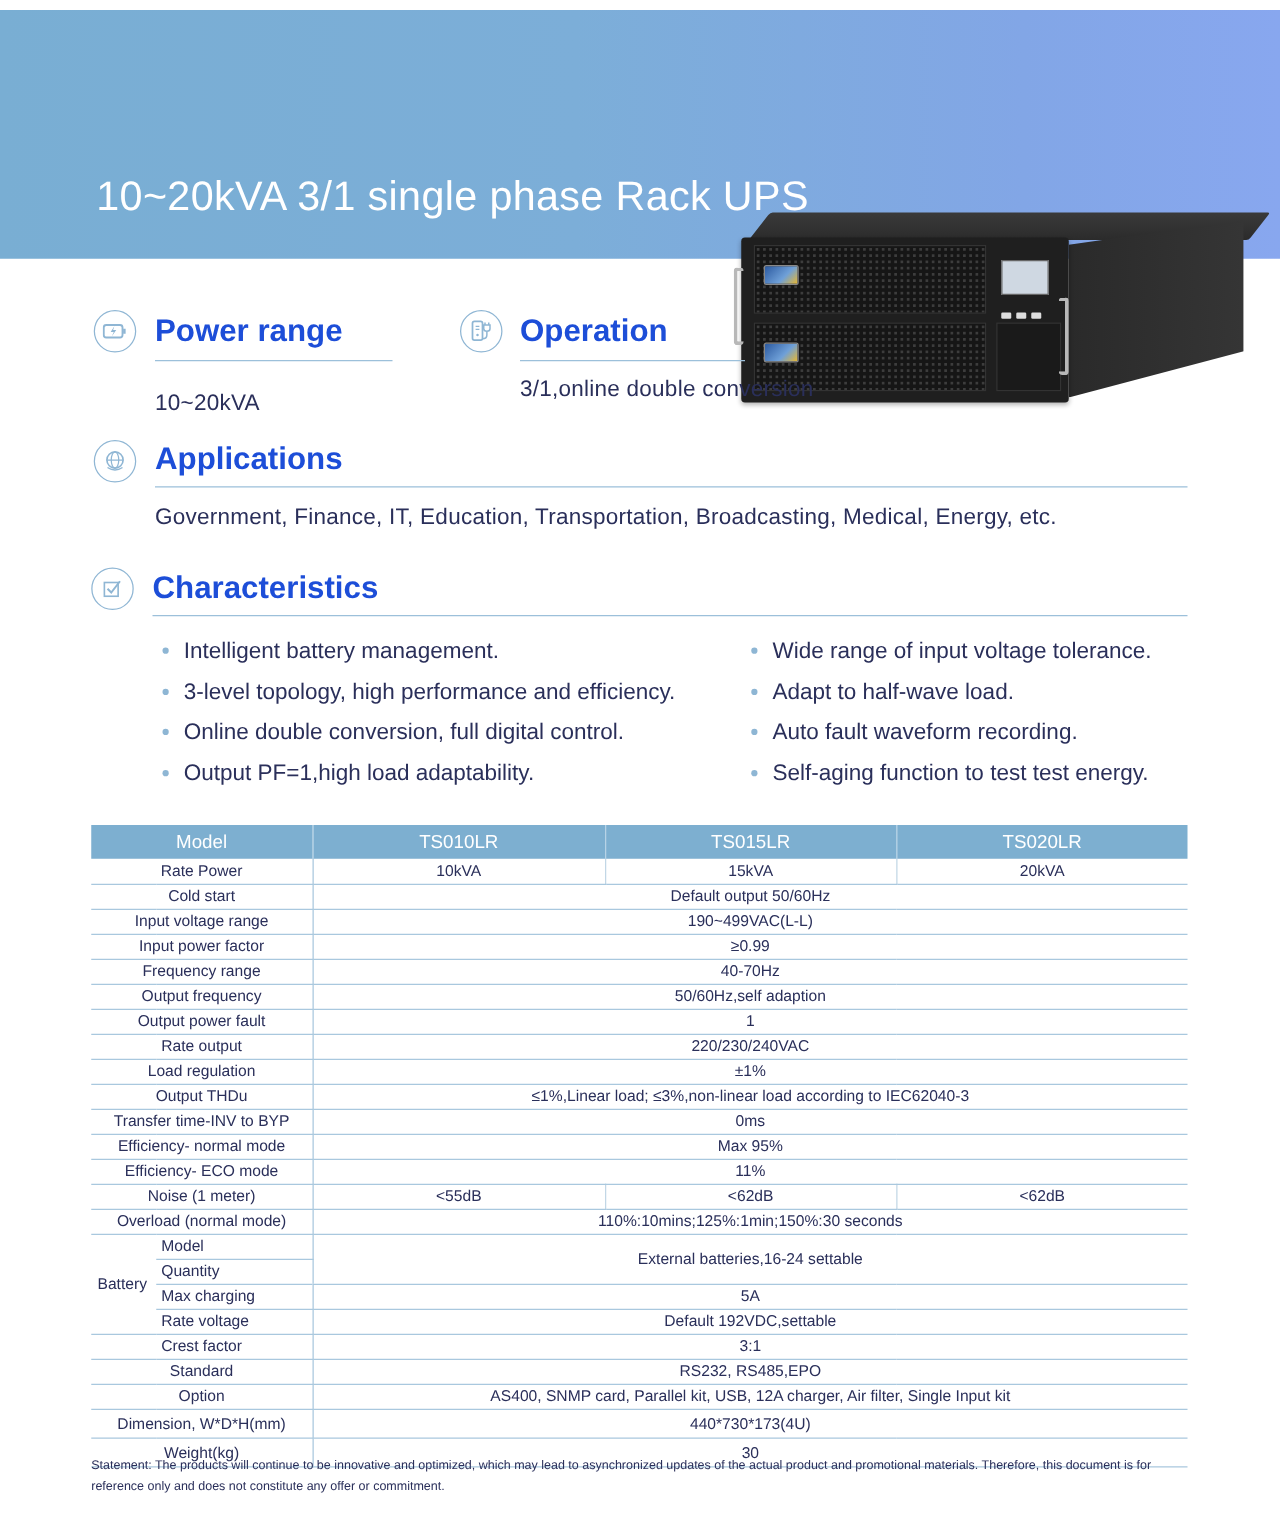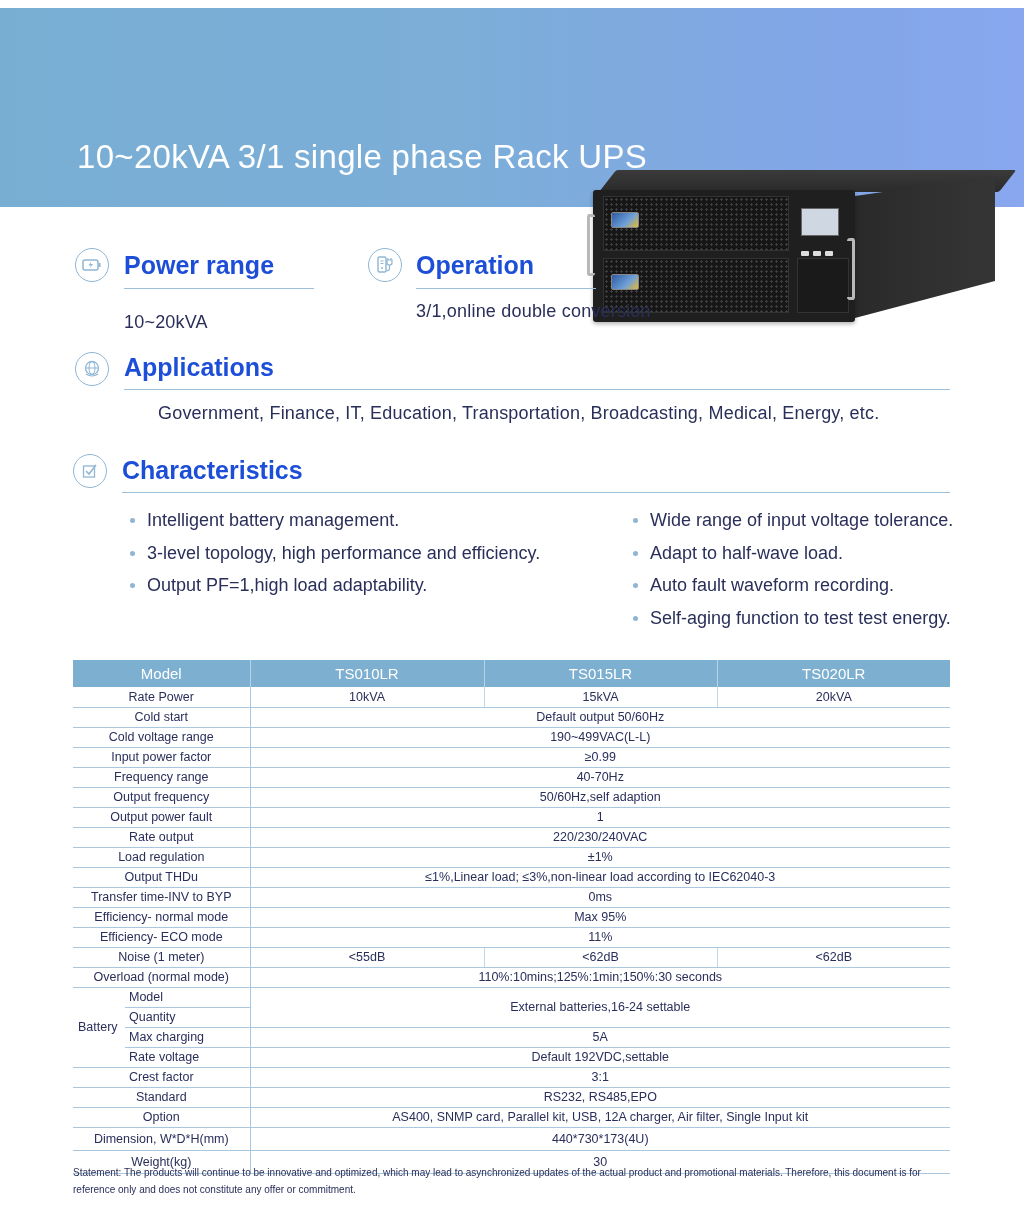--- a/index.html
+++ b/index.html
@@ -156,37 +156,38 @@
 <div class="sec-icon" style="left:75px; top:352px;">
   <svg width="20" height="20" viewBox="0 0 20 20">
       <circle cx="10" cy="9" r="6.5" fill="none" stroke="#8fb6d4" stroke-width="1.3"></circle>
       <ellipse cx="10" cy="9" rx="3" ry="6.5" fill="none" stroke="#8fb6d4" stroke-width="1"></ellipse>
       <line x1="3.5" y1="9" x2="16.5" y2="9" stroke="#8fb6d4" stroke-width="1"></line>
       <path d="M4 15 Q10 19 16 15" fill="none" stroke="#8fb6d4" stroke-width="1.2"></path>
     </svg>
 </div>
 <div class="sec-title" style="left:124px; top:353px;">Applications</div>
 <div class="sec-rule" style="left:124px; top:389px; width:826px;"></div>
-<div class="sec-text" style="left:124px; top:403px;margin-left:34px;">Government, Finance, IT, Education, Transportation, Broadcasting, Medical, Energy, etc.</div>
+<div class="sec-text" style="left:124px; top:403px;">Government, Finance, IT, Education, Transportation, Broadcasting, Medical, Energy, etc.</div>
 
 <div class="sec-icon" style="left:73px; top:454px;">
   <svg width="18" height="18" viewBox="0 0 18 18">
       <rect x="2.5" y="4" width="11" height="11" fill="none" stroke="#8fb6d4" stroke-width="1.3"></rect>
       <path d="M5 9 L8 12 L15 3" fill="none" stroke="#8fb6d4" stroke-width="1.6"></path>
     </svg>
 </div>
 <div class="sec-title" style="left:122px; top:456px;">Characteristics</div>
 <div class="sec-rule" style="left:122px; top:492px; width:828px;"></div>
 
 <ul class="char-list" style="left:128px; top:508px;">
   <li>Intelligent battery management.</li>
   <li>3-level topology, high performance and efficiency.</li>
+  <li>Online double conversion, full digital control.</li>
   <li>Output PF=1,high load adaptability.</li>
 </ul>
-<ul class="char-list" style="left:631px; top:508px;">
+<ul class="char-list" style="left:599px; top:508px;">
   <li>Wide range of input voltage tolerance.</li>
   <li>Adapt to half-wave load.</li>
   <li>Auto fault waveform recording.</li>
   <li>Self-aging function to test test energy.</li>
 </ul>
 
 <table class="spec">
   <colgroup>
     <col style="width:52px">
       <col style="width:125px">
@@ -207,21 +208,21 @@
       <td colspan="2" class="lbl">Rate Power</td>
       <td class="vsep">10kVA</td>
       <td class="vsep">15kVA</td>
       <td>20kVA</td>
     </tr>
     <tr>
         <td colspan="2" class="lbl">Cold start</td>
         <td colspan="3">Default output 50/60Hz</td>
       </tr>
     <tr>
-        <td colspan="2" class="lbl">Cold voltage range</td>
+        <td colspan="2" class="lbl">Input voltage range</td>
         <td colspan="3">190~499VAC(L-L)</td>
       </tr>
     <tr>
         <td colspan="2" class="lbl">Input power factor</td>
         <td colspan="3">≥0.99</td>
       </tr>
     <tr>
         <td colspan="2" class="lbl">Frequency range</td>
         <td colspan="3">40-70Hz</td>
       </tr>

